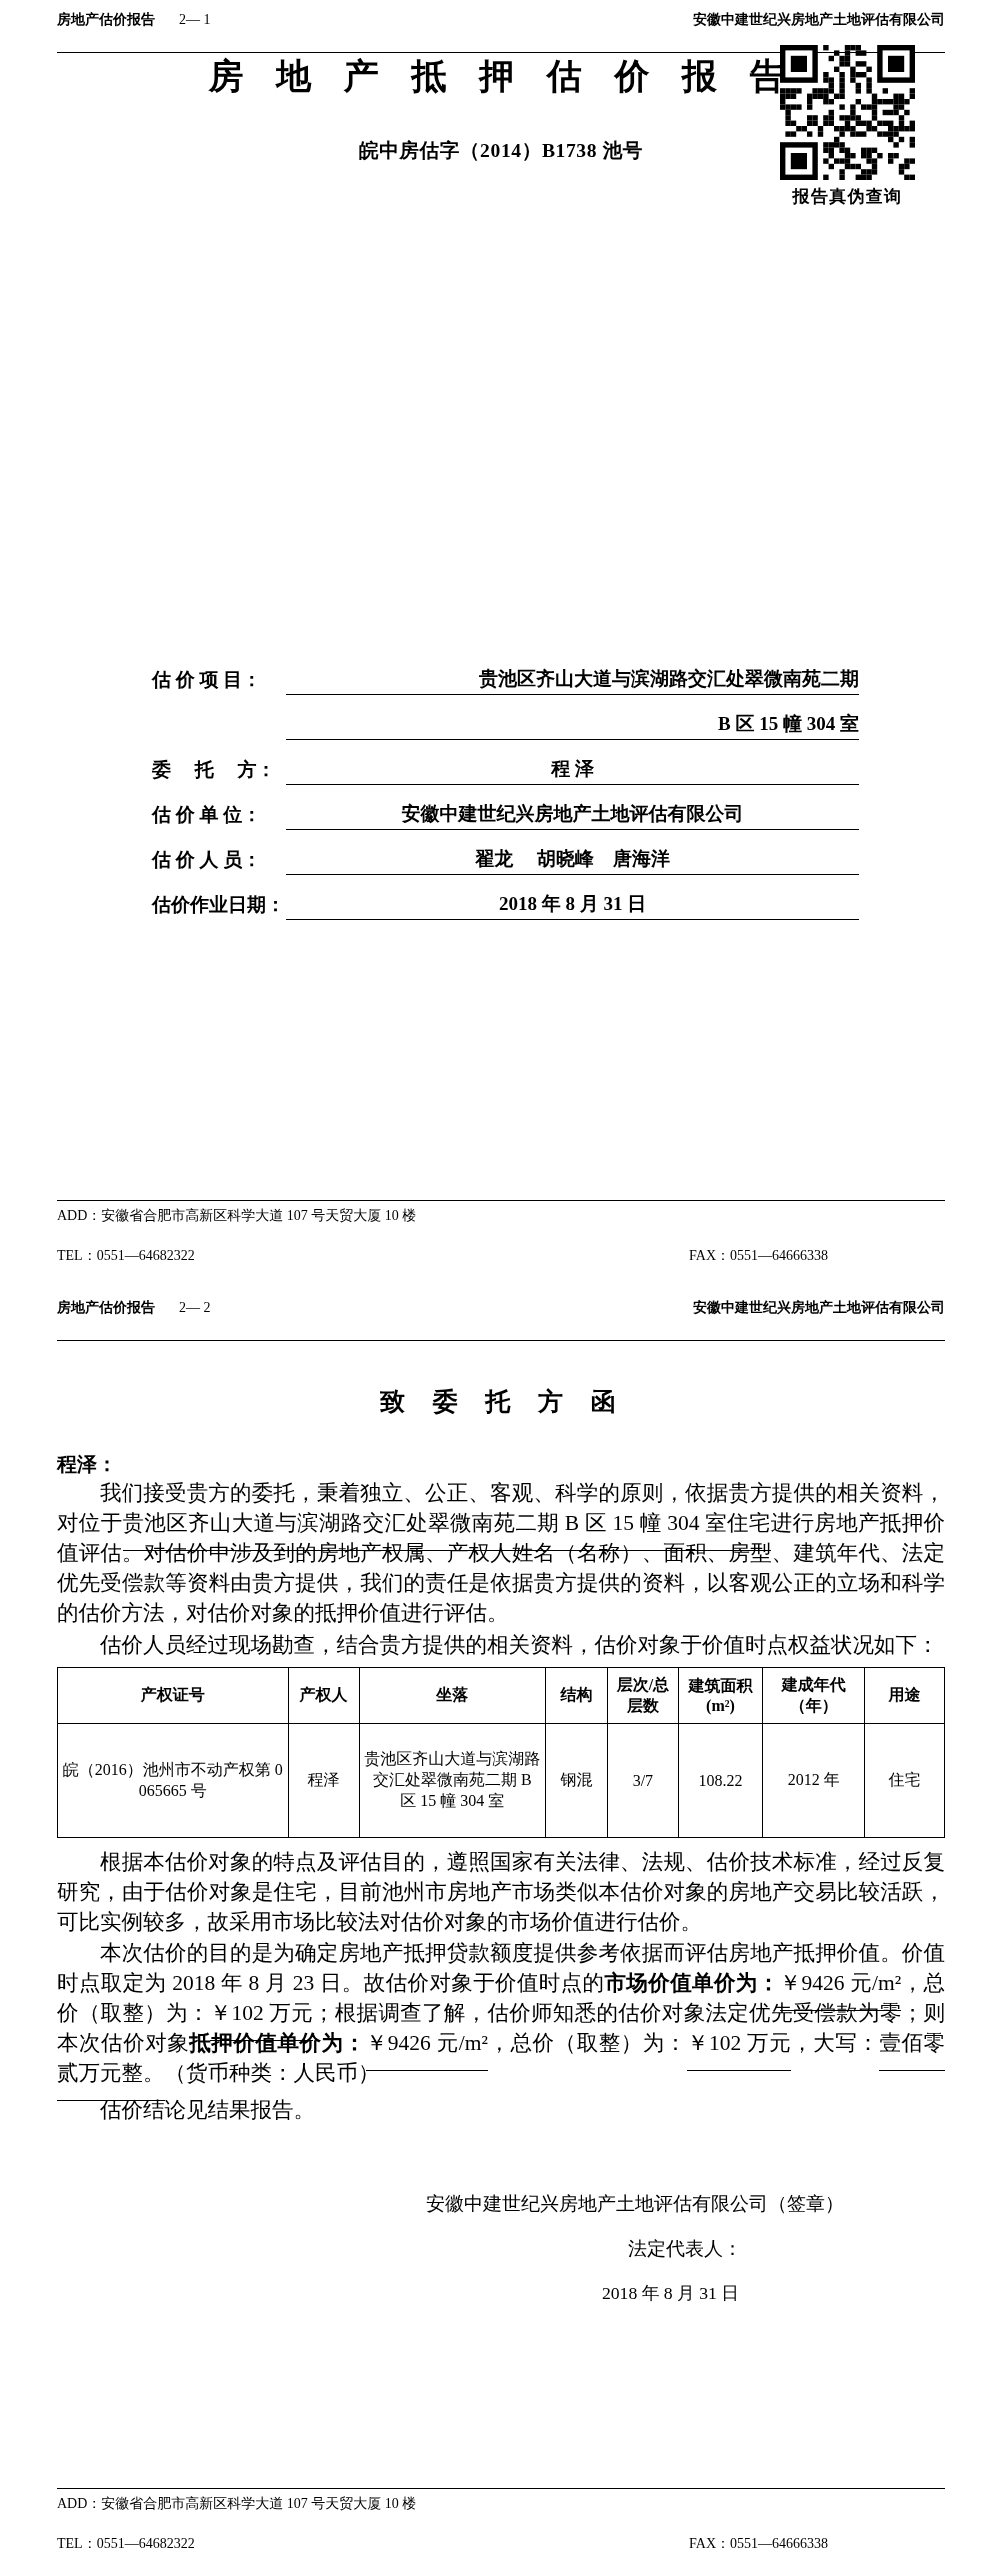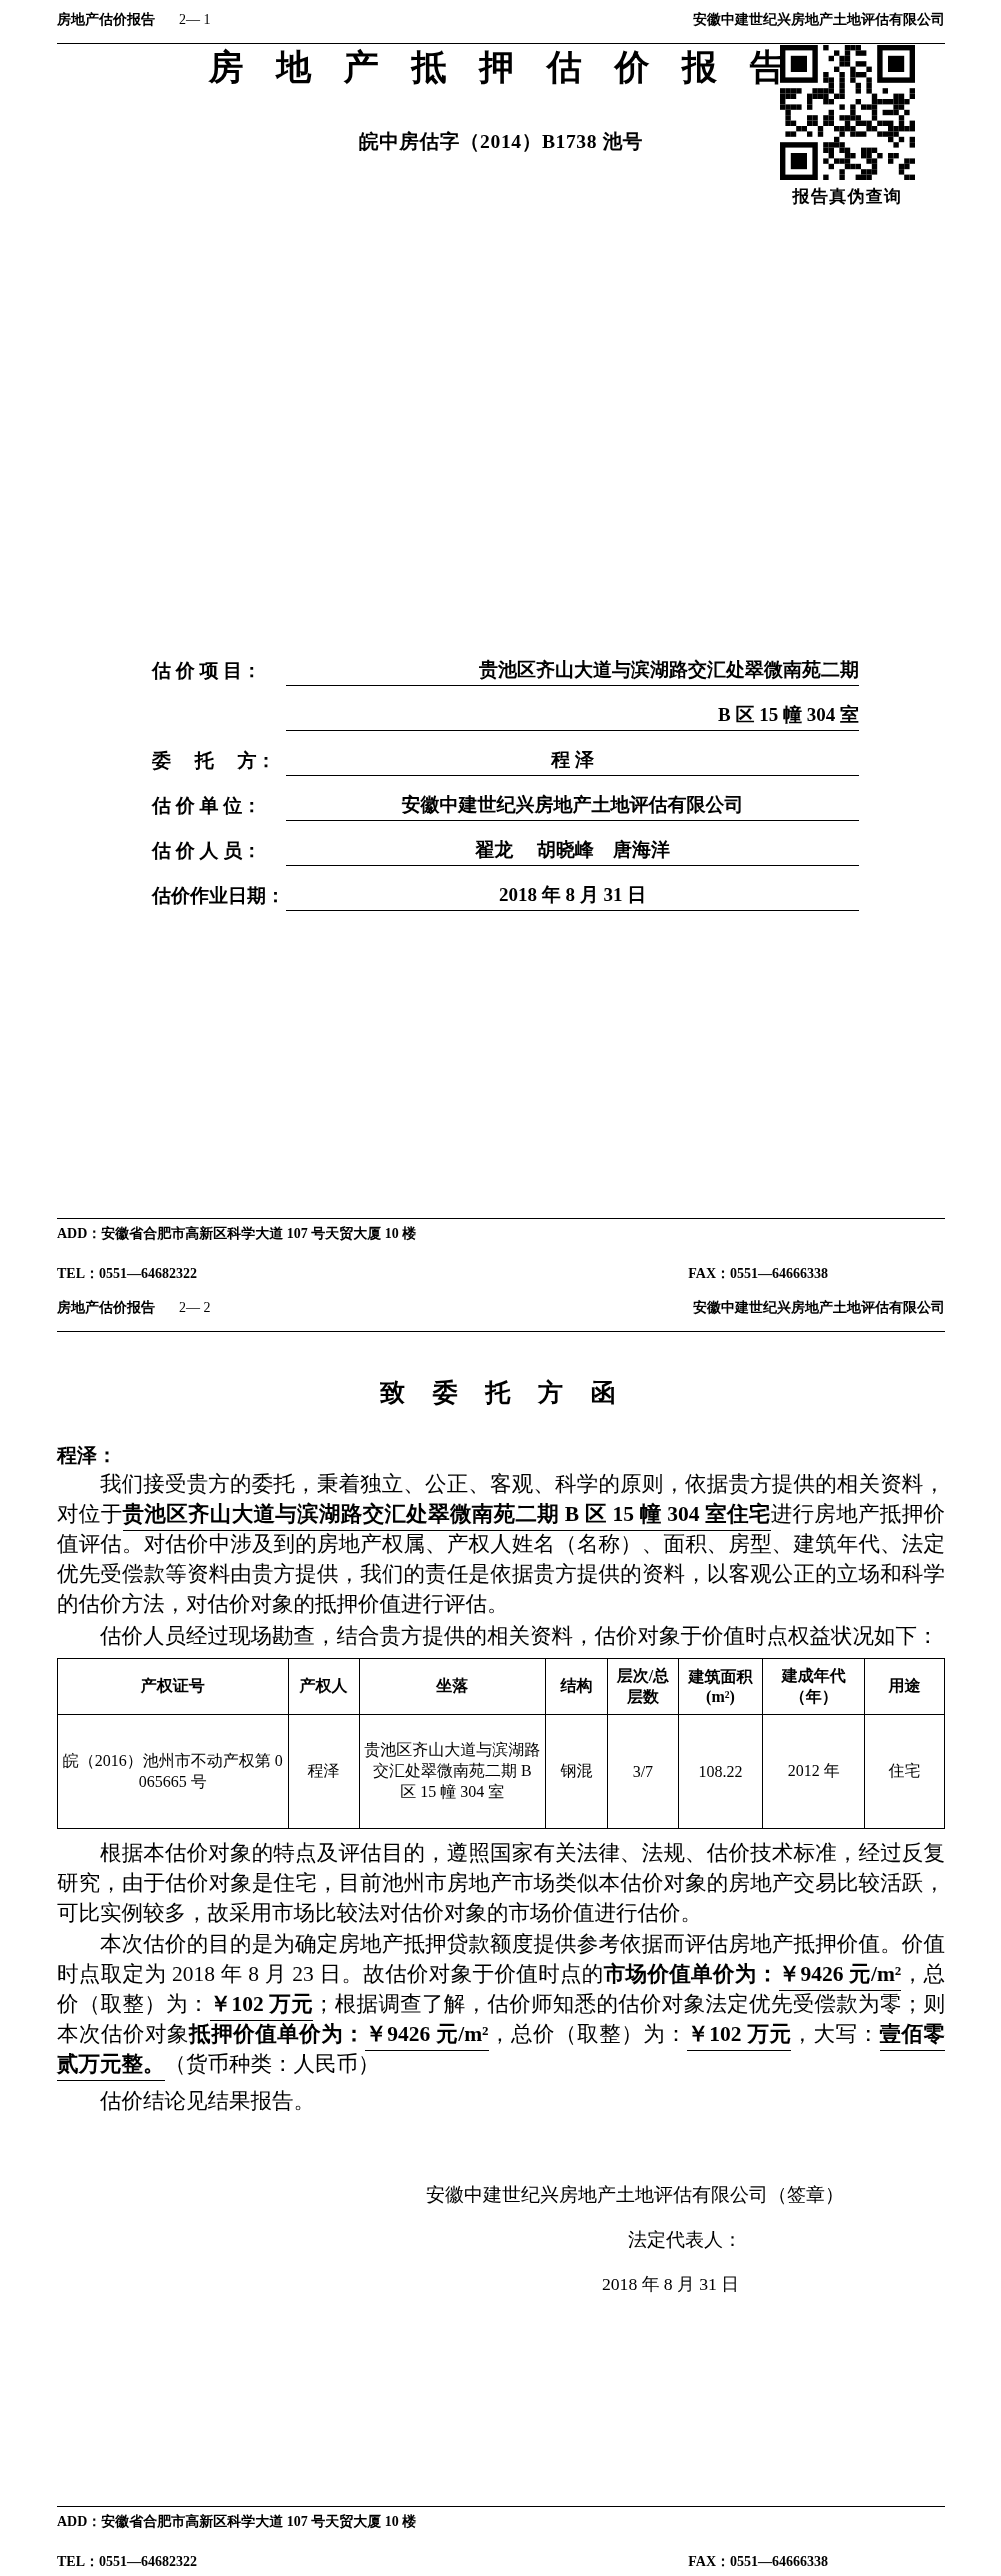--- a/index.html
+++ b/index.html
@@ -16,21 +16,21 @@
     padding:11.4px 57px 0;
     background:#fff;
     overflow:hidden;
   }
   
   .doc-header {
     display:flex;
     align-items:baseline;
     font-size:14px;
     font-weight:bold;
-    padding-bottom:14px;
+    padding-bottom:23px;
     border-bottom:1.3px solid #000;
   }
   .h-page { margin-left:24px; font-weight:normal; }
   .h-co { margin-left:auto; }
   
   .qr-wrap { position:absolute; top:45px; right:87px; width:135px; text-align:center; }
   .qr { width:135px; height:135px; }
   .qr svg { display:block; width:100%; height:100%; }
   .qr-caption { font-size:17px; font-weight:bold; margin-top:5px; letter-spacing:1.3px; white-space:nowrap; }
   
@@ -63,25 +63,25 @@
     border-bottom:1.3px solid #000;
     text-align:center;
     padding-bottom:2.5px;
     white-space:nowrap;
   }
   .f-value.left { text-align:right; padding-left:3.8px; }
   .f-value.indent { padding-left:8.8px; }
   
   .doc-footer {
     position:absolute;
-    left:57px; right:57px; bottom:5px;
+    left:57px; right:57px; bottom:23px;
     border-top:1.3px solid #000;
     padding-top:6.3px;
     font-size:14px;
-    font-weight:bold;
+    font-weight:normal;
   }
   .footer-line2 { display:flex; margin-top:22px; }
   .footer-fax { margin-left:auto; margin-right:117px; }
   
   .letter-title {
     margin-top:44px;
     text-align:center;
     font-size:25px;
     font-weight:bold;
     letter-spacing:6.3px;
@@ -89,21 +89,21 @@
   }
   .salutation { margin-top:33px; font-size:20px; font-weight:bold; }
   .para {
     font-size:21.5px;
     line-height:30px;
     text-align:justify;
     text-indent:2em;
   }
   .para.tight { margin-top:1.3px; }
   .b  { font-weight:bold; }
-  .bu { font-weight:bold; border-bottom:1.3px solid #000; padding-bottom:4px; }
+  .bu { font-weight:normal; border-bottom:1.3px solid #000; padding-bottom:15px; }
   
   .own-table {
     width:100%;
     border-collapse:collapse;
     margin-top:7.6px;
     font-size:16px;
     table-layout:fixed;
   }
   .own-table th, .own-table td {
     border:1.3px solid #000;

